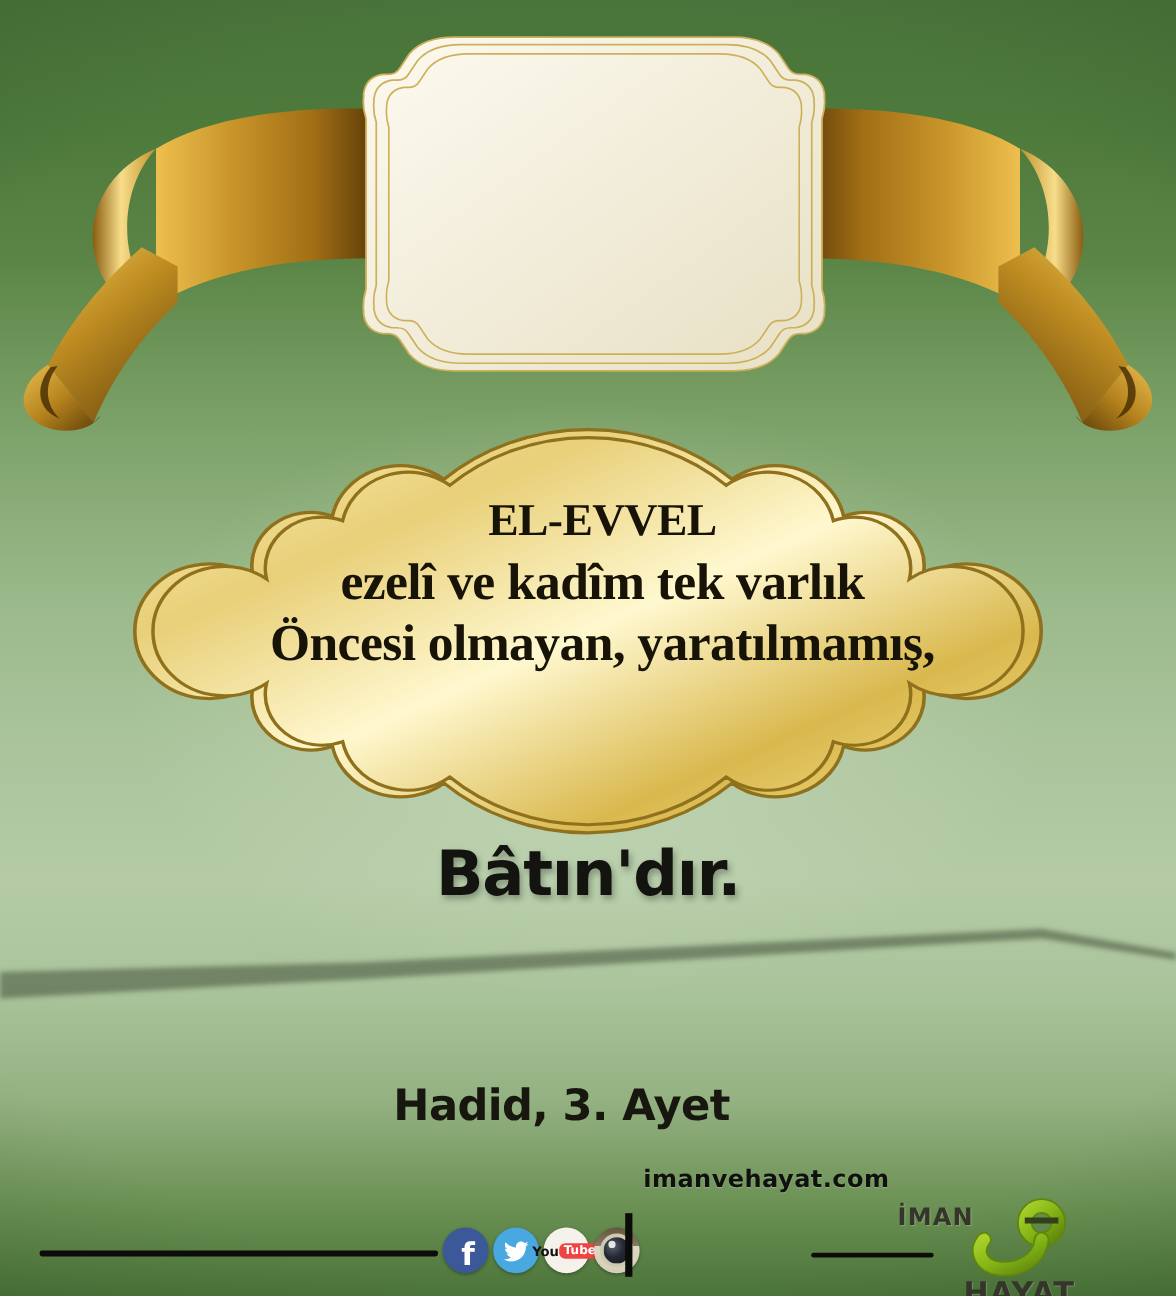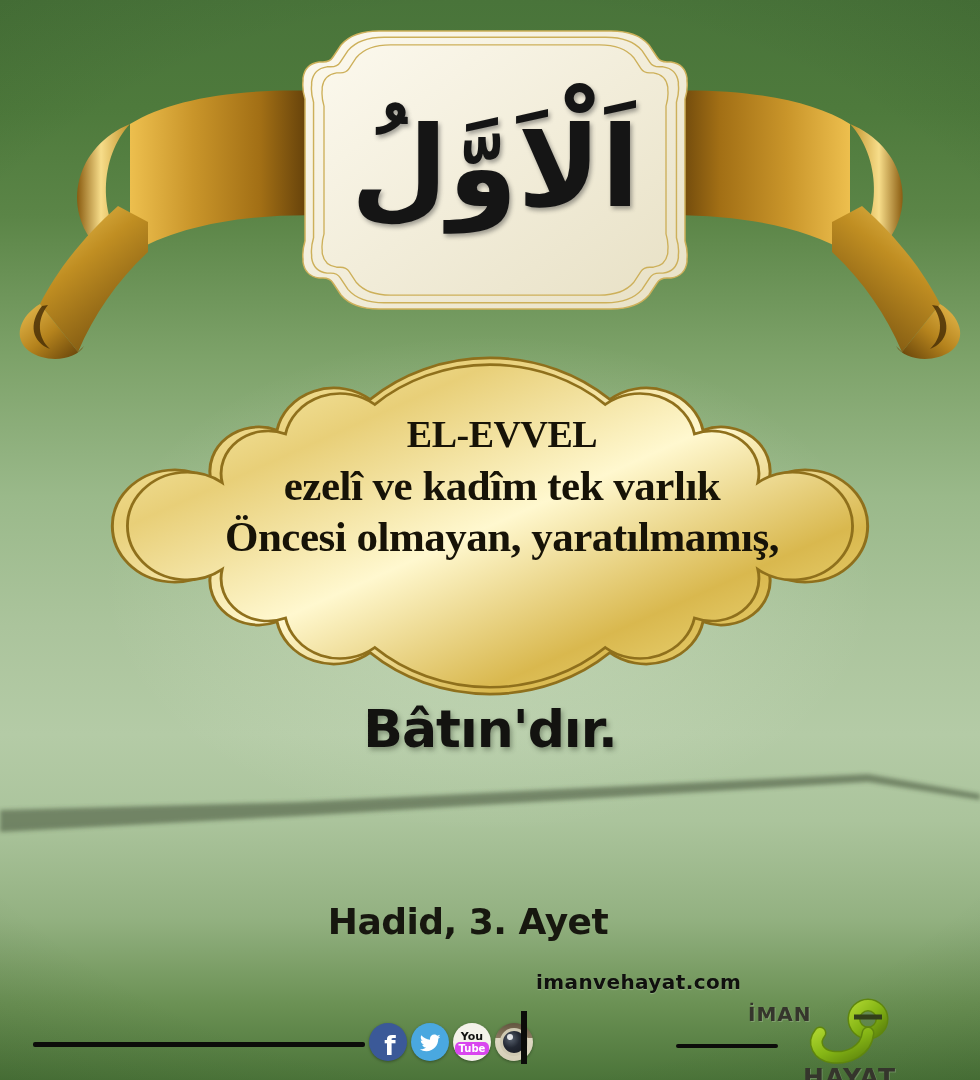--- a/index.html
+++ b/index.html
@@ -43,23 +43,23 @@
   .vbar{left:521px;top:1011px;width:6px;height:53px;background:#0b0b09;}
   .website{
     left:536px;top:970px;font-size:20px;font-weight:bold;color:#10100e;letter-spacing:.4px;
     text-shadow:0 1px 1px rgba(255,255,255,.25);
   }
   .icon{width:38px;height:38px;border-radius:50%;top:1023px;
     display:flex;align-items:center;justify-content:center;box-shadow:0 1px 3px rgba(0,0,0,.35);}
   .fb{background:#3b5998;color:#fff;font-weight:bold;font-size:26px;overflow:hidden;}
   .fb span{position:relative;top:4px;left:2px;}
   .tw{background:#4aa8e0;}
-  .yt{background:#f4f2ea;flex-direction:column;gap:0;}
+  .yt{background:#f4f2ea;flex-direction:row;gap:0;}
   .yt .you{font-size:11px;font-weight:bold;color:#111;line-height:11px;margin-top:2px;}
-  .yt .tube{font-size:10px;font-weight:bold;color:#fff;background:#d946ef;border-radius:5px;padding:1px 4px;line-height:11px;}
+  .yt .tube{font-size:10px;font-weight:bold;color:#fff;background:#ef4444;border-radius:5px;padding:1px 4px;line-height:11px;}
   .ig{background:linear-gradient(180deg,#63553f 0%,#8a7a62 40%,#ded8c3 40%,#d5cfb8 100%);position:relative;}
   .ig .lens{width:22px;height:22px;border-radius:50%;background:radial-gradient(circle at 35% 35%,#5a6370 0%,#232833 45%,#14181f 100%);border:3px solid #cfc9b2;position:relative;}
   .ig .glint{position:absolute;width:6px;height:6px;border-radius:50%;background:rgba(255,255,255,.85);top:3px;left:4px;}
   
   .logo-top{left:748px;top:1002px;font-size:20px;font-weight:bold;letter-spacing:1px;color:#35352c;text-shadow:1px 1px 0 rgba(255,255,255,.18);}
   .logo-bottom{left:803px;top:1038px;font-size:25px;font-weight:bold;letter-spacing:1px;color:#35352c;text-shadow:1px 1px 0 rgba(255,255,255,.18);margin-top:25px;}
 </style>
 </head>
 <body>
 
@@ -124,21 +124,20 @@
         <stop offset="0" stop-color="#ffffff"></stop>
           <stop offset=".4" stop-color="#f4f4f0"></stop>
         <stop offset=".75" stop-color="#dadad3"></stop>
           <stop offset="1" stop-color="#c3c3bb"></stop>
       </linearGradient>
     </defs>
     <path id="plq" d="M84 6 H316 Q342 6 354 20 L362 32 Q365 37 372 37 L376 37 Q390 39 392 53 L392 56 Q393 64 390 74 L390 216 Q393 226 392 234 L392 237 Q390 251 376 253 L372 253 Q365 253 362 258 L354 270 Q342 284 316 284 H84 Q58 284 46 270 L38 258 Q35 253 28 253 L24 253 Q10 251 8 237 L8 234 Q7 226 10 216 L10 74 Q7 64 8 56 L8 53 Q10 39 24 37 L28 37 Q35 37 38 32 L46 20 Q58 6 84 6 Z" fill="url(#creamG)" stroke="#cdb05a" stroke-width="1.5"></path>
     <use href="#plq" transform="translate(9,6.5) scale(0.955)" fill="url(#goldRing)" stroke="none"></use>
     <use href="#plq" transform="translate(20,14.5) scale(0.90)" fill="url(#panelG)" stroke="none"></use>
   </svg>
-  <div class="abs arabic">اَلْاَوَّلُ</div>
 
   <svg class="abs" style="left:95px;top:356px" width="790" height="340" viewBox="0 0 790 376" preserveAspectRatio="none">
     <defs>
       <linearGradient id="rimG" x1="0" y1="0" x2="1" y2="1">
         <stop offset="0" stop-color="#fdf6c0"></stop>
           <stop offset=".25" stop-color="#e8cf78"></stop>
         <stop offset=".5" stop-color="#fff8cf"></stop>
           <stop offset=".75" stop-color="#d9b84e"></stop>
         <stop offset="1" stop-color="#f7e892"></stop>
       </linearGradient>

